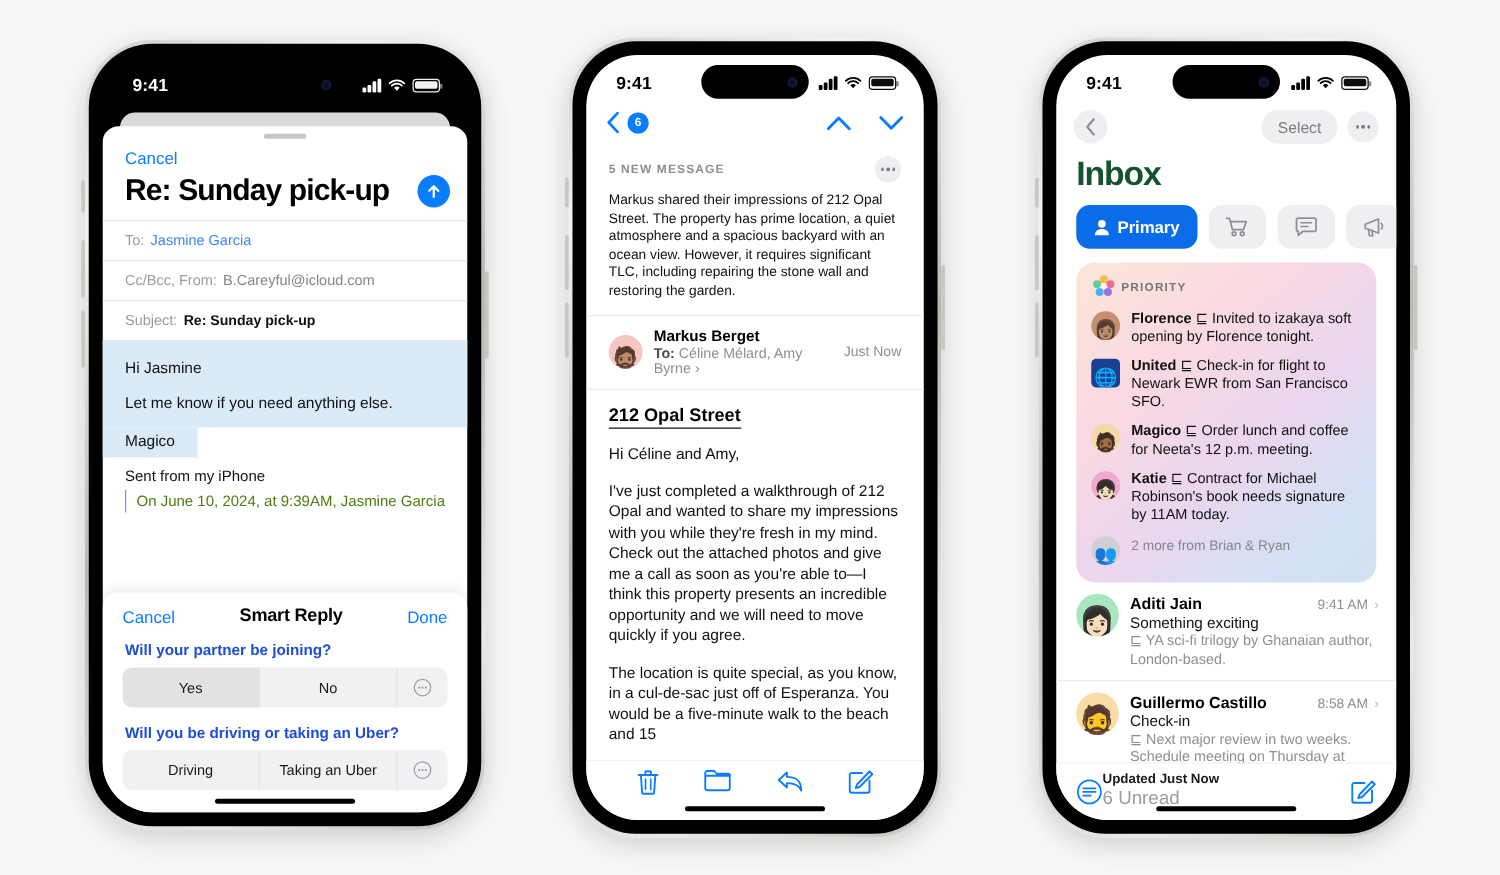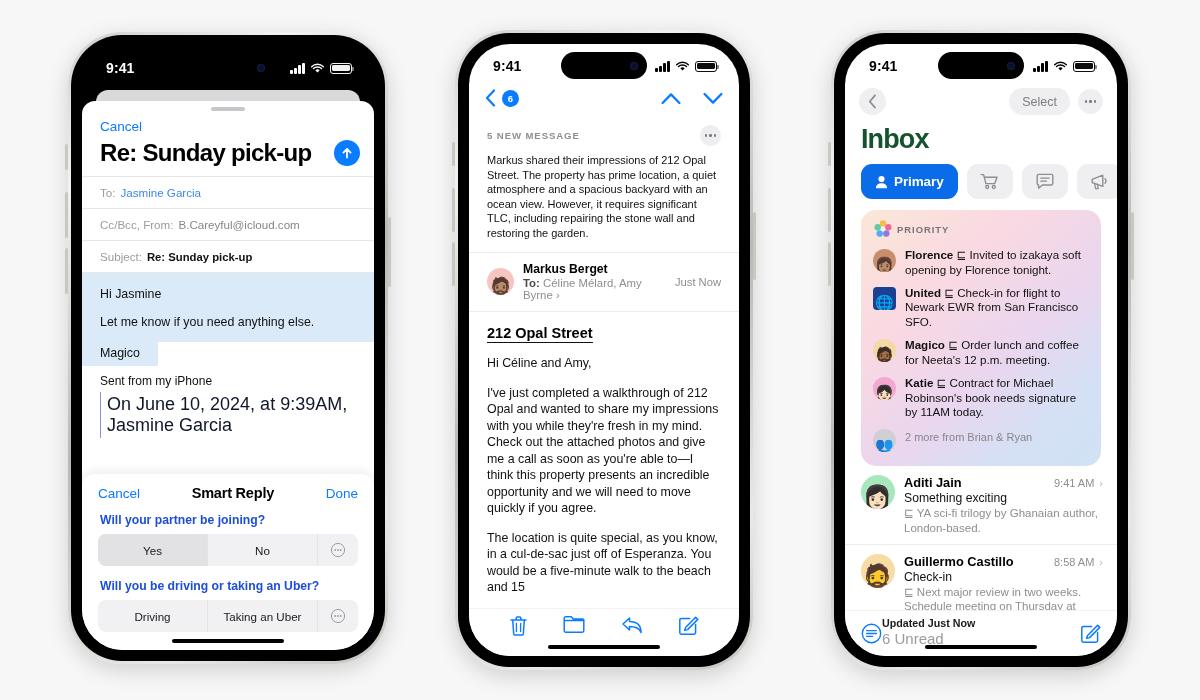--- a/index.html
+++ b/index.html
@@ -138,22 +138,22 @@
   .f-value-blue { color: #3d86f5; }
   .f-value-grey { color: #86868b; text-align: right; }
   .f-value-dark { color: #111; font-weight: bold; font-size: 11.3px; }
 
   .body-area { border-top: 1px solid #e6e6e8; padding: 0 0 0 0; position: relative; flex: 1 1 auto; }
   .body-hl { background: #daeaf8; padding: 8px 0 6px; }
   .body-line { font-size: 12.4px; color: #111; padding: 6px 18px; line-height: 1.25; }
   .sig-block { padding: 6px 18px 0; }
   .sig-line { font-size: 12px; color: #111; padding: 2px 0; }
   .quote-line {
-    font-size: 18px; color: #0f172a; padding: 2px 0 2px 6px;
-    border-left: 1.6px solid #8e8ee0; margin-top: 2px;
+    font-size: 12px; color: #4d7c0f; padding: 2px 0 2px 6px;
+    border-left: 1.6px solid #8e8ee0; margin-top: 2px; text-align: right;
   }
 
   
   .smart-panel {
     position: absolute; left: 0; right: 0; bottom: 0;
     background: #fff; border-radius: 13px 13px 0 0;
     box-shadow: 0 -2px 12px rgba(0,0,0,.09);
     padding: 11px 16px 16px;
   }
   .smart-head {

